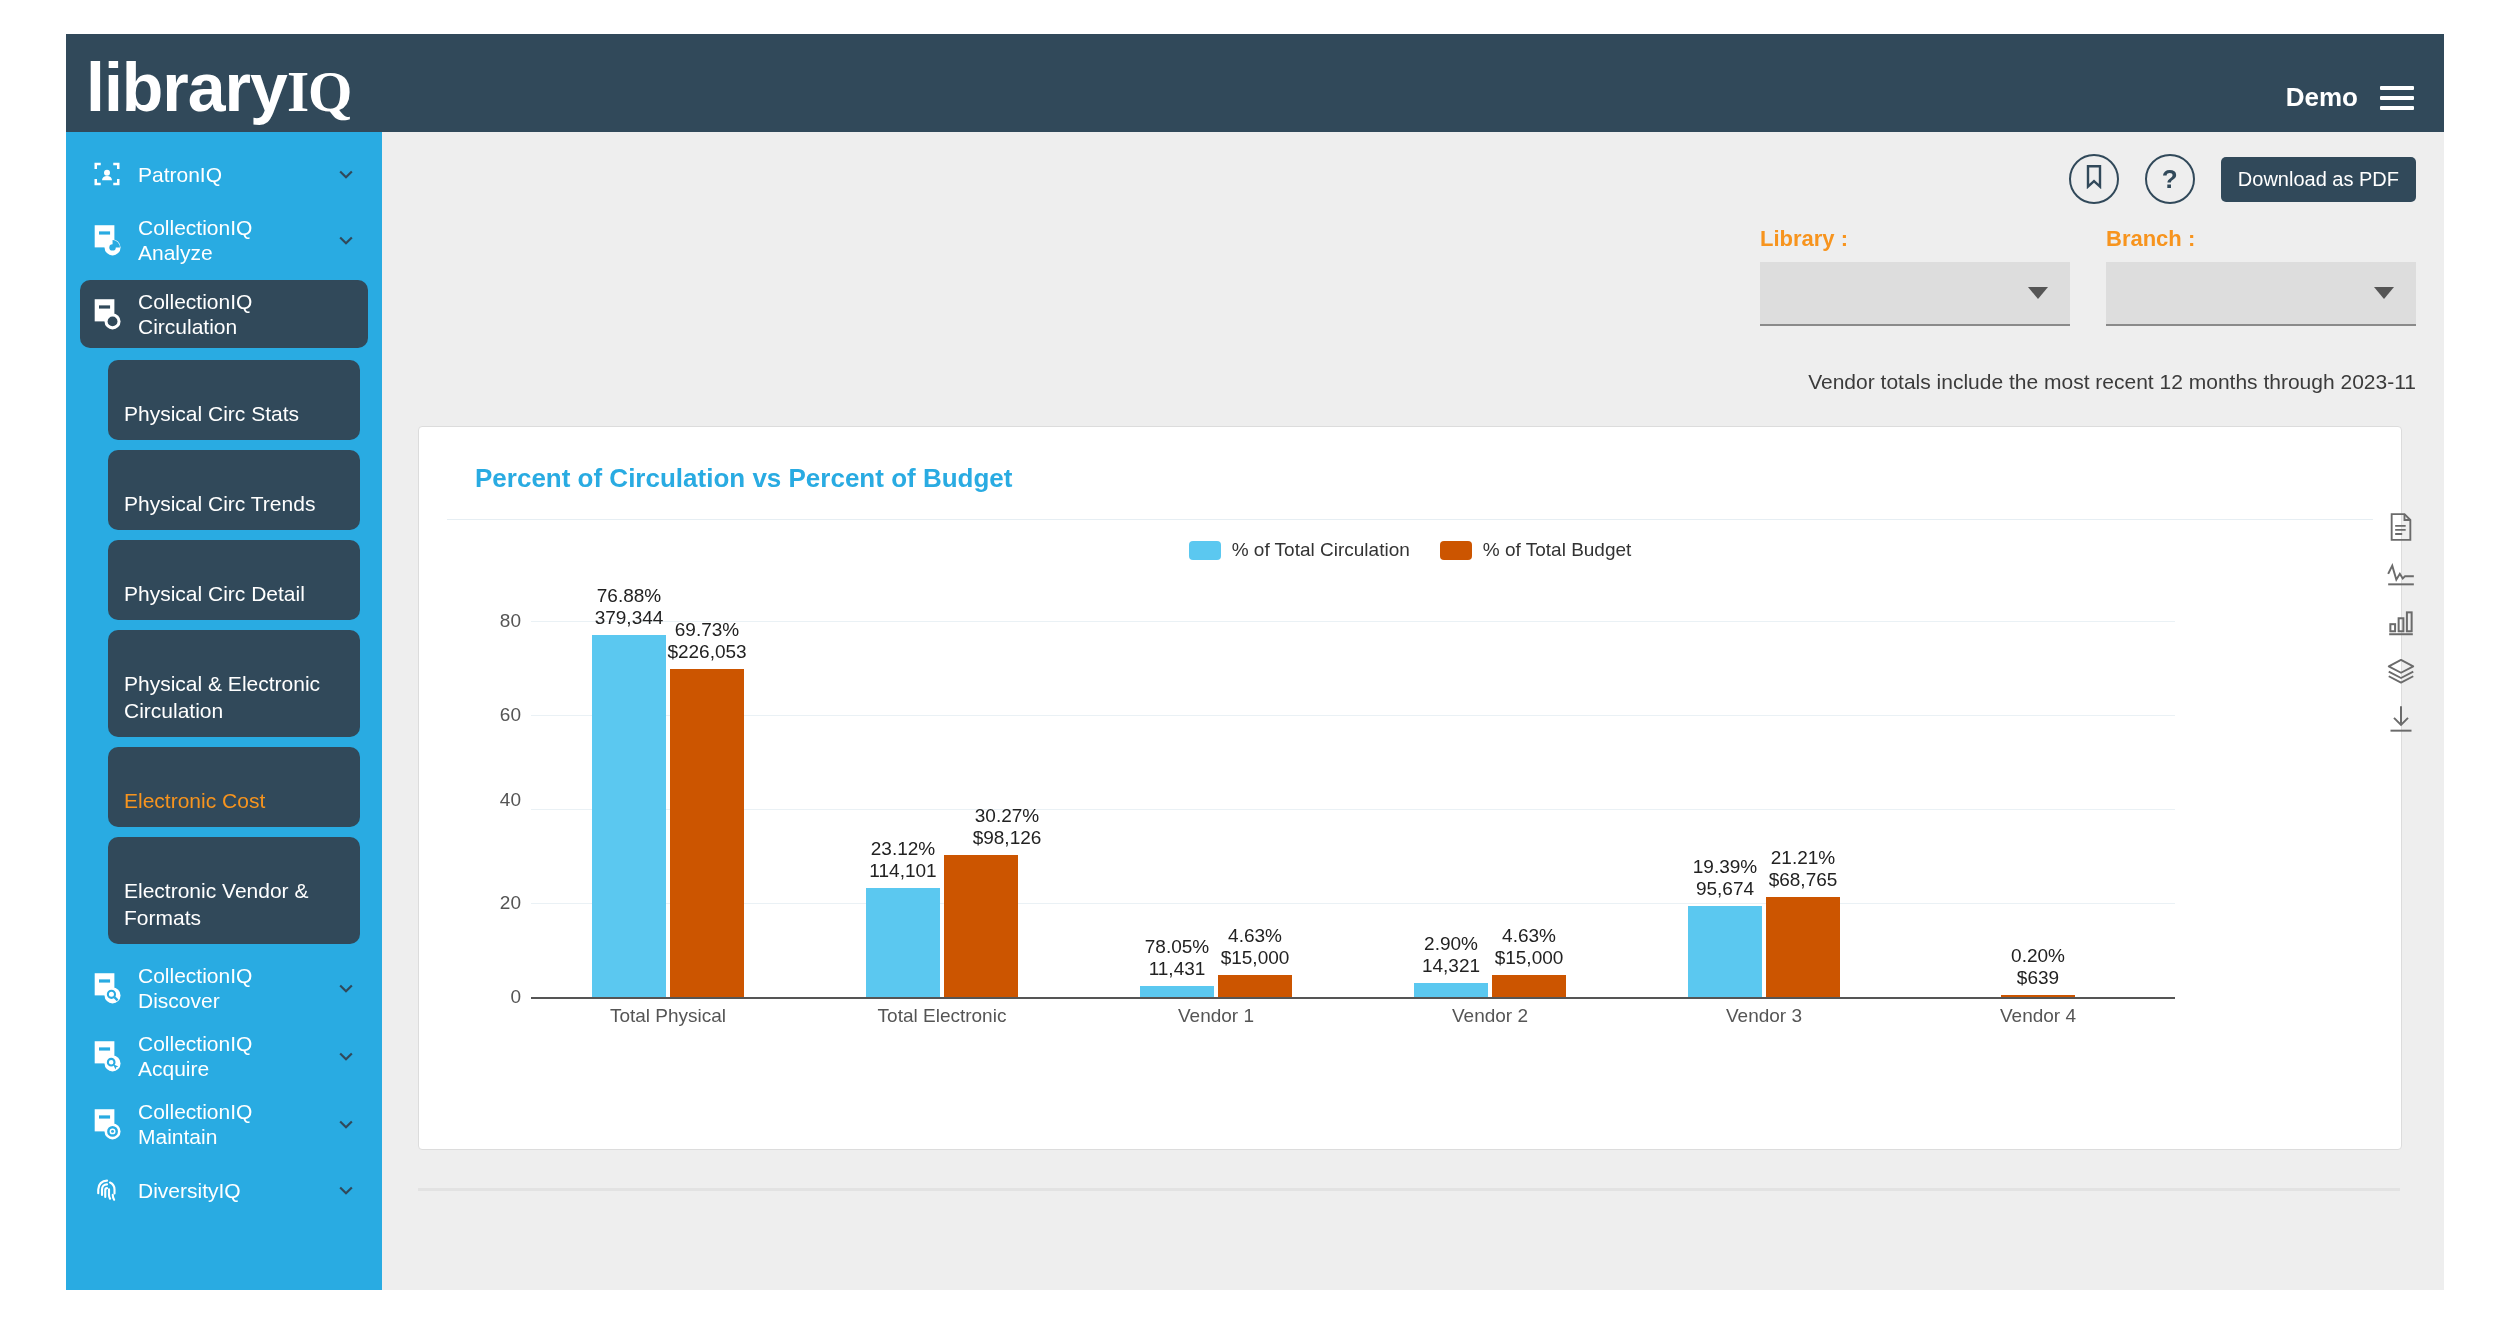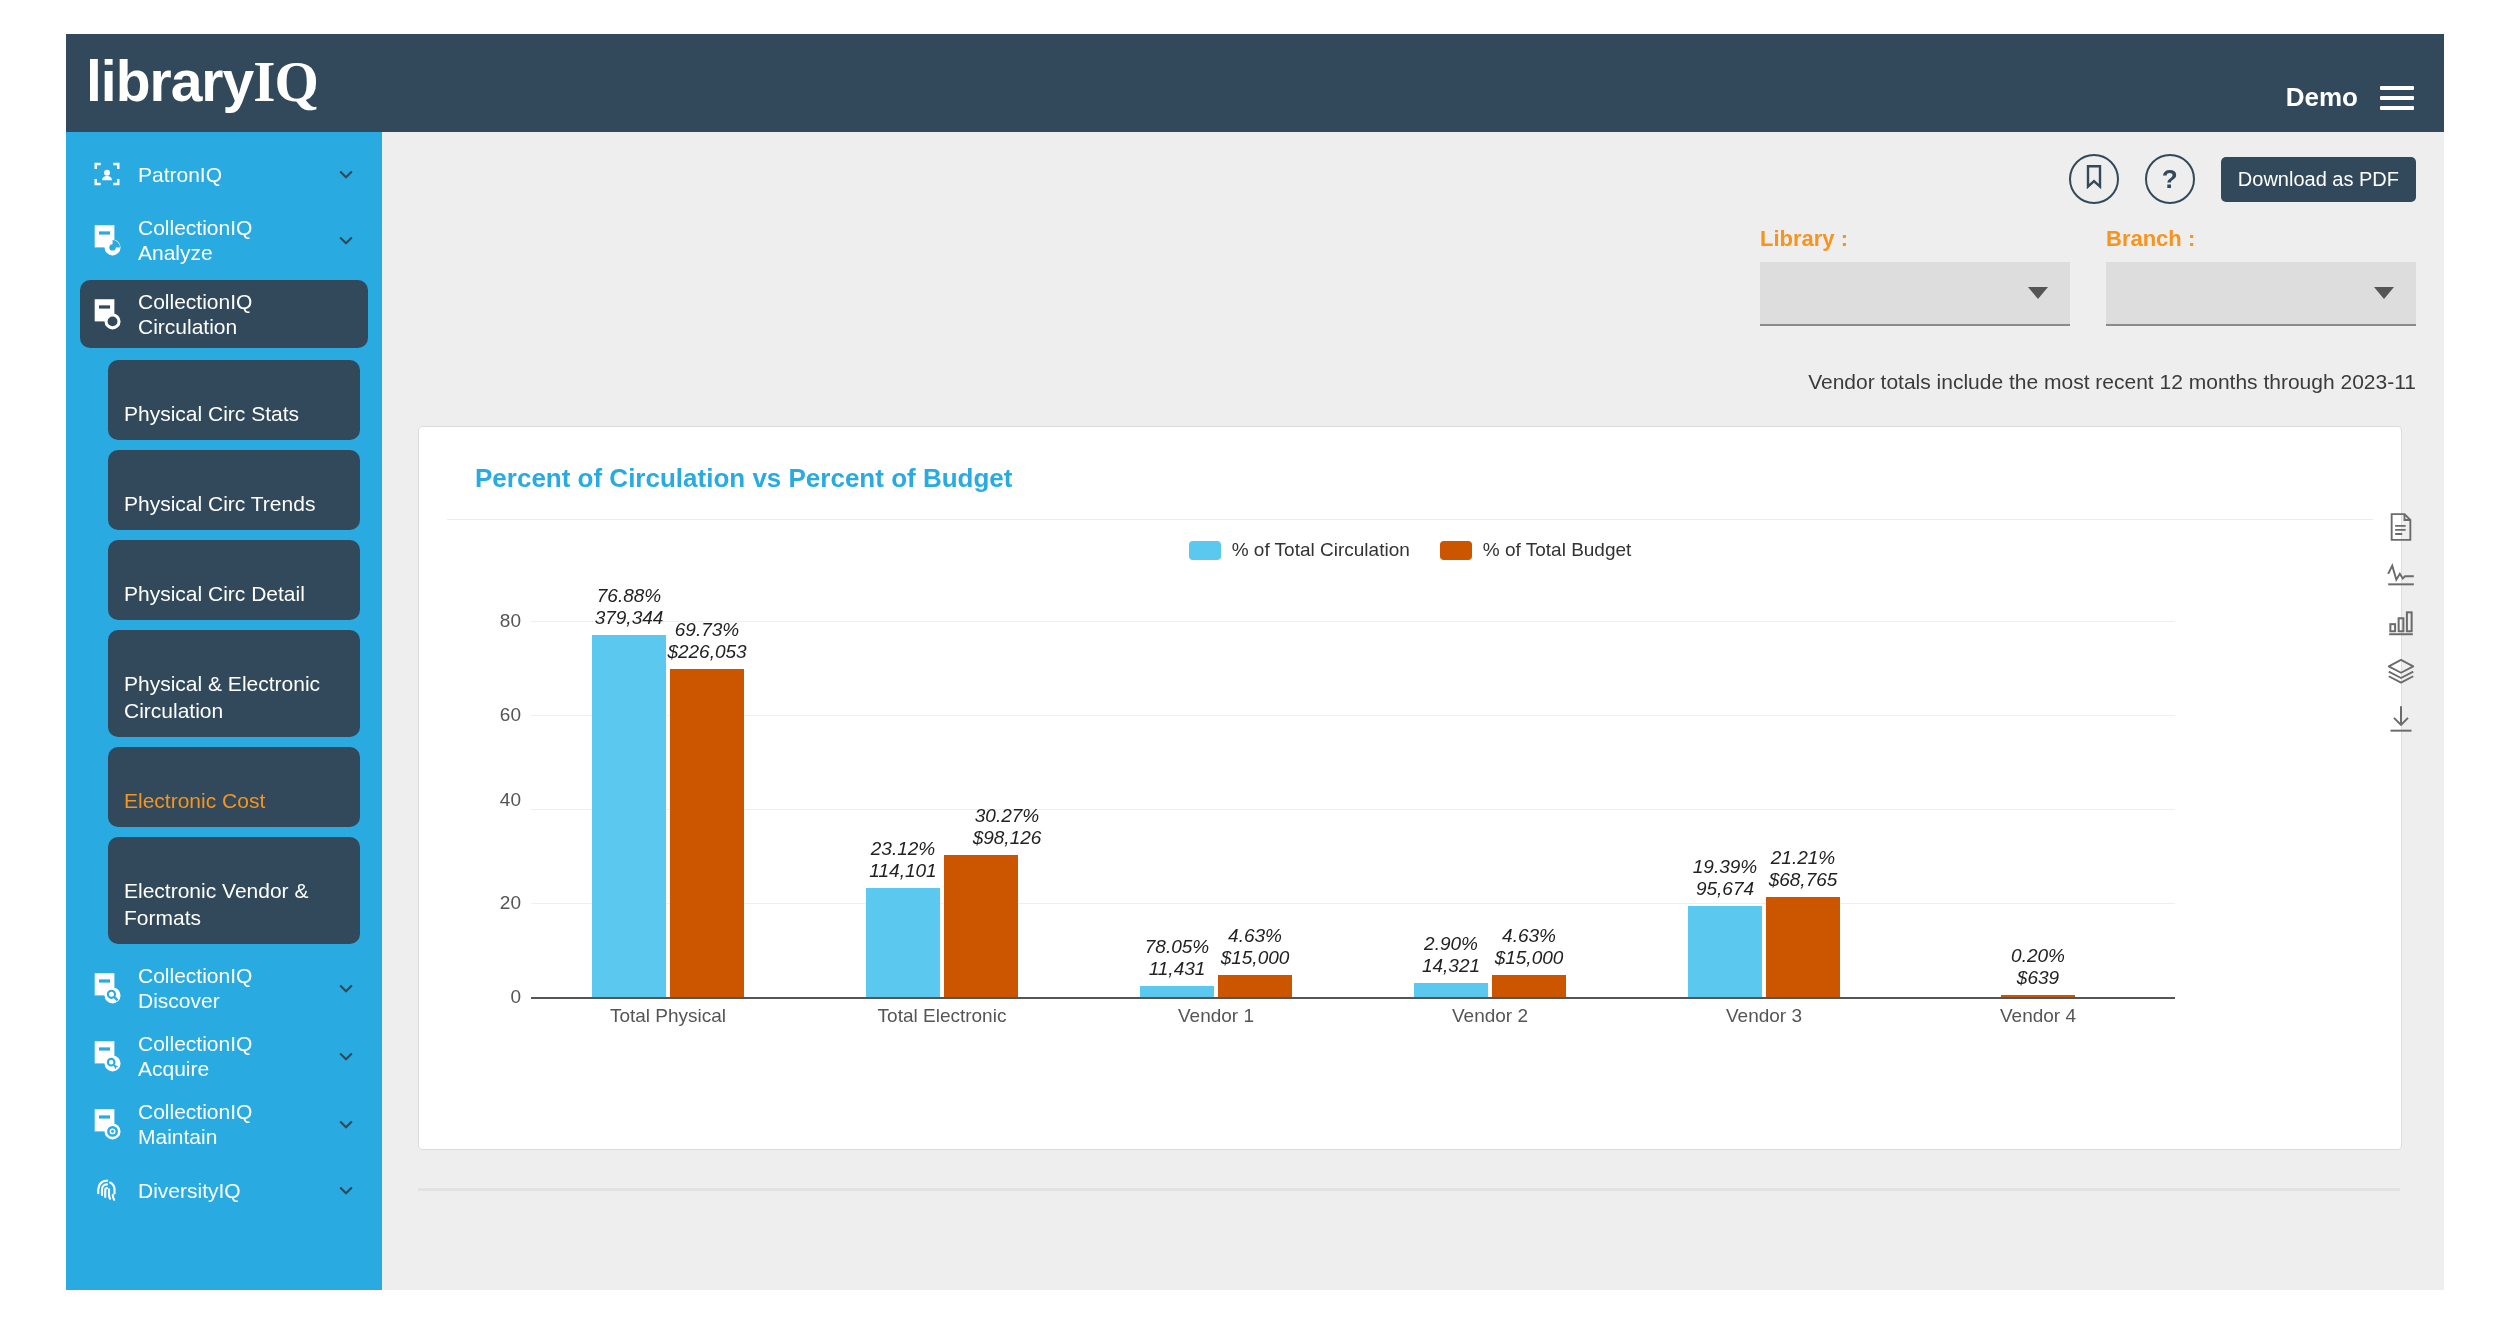--- a/index.html
+++ b/index.html
@@ -38,21 +38,21 @@
   .logo {
     position: absolute;
     left: 20px;
     top: 14px;
     color: #ffffff;
     white-space: nowrap;
   }
   .logo .word1 {
     font-family: "Liberation Sans", sans-serif;
     font-weight: bold;
-    font-size: 57px;
+    font-size: 68px;
     letter-spacing: -1px;
   }
   .logo .word2 {
     font-family: "Liberation Serif", serif;
     font-weight: bold;
     font-size: 57px;
     letter-spacing: -1px;
   }
   .topbar-right {
     position: absolute;
@@ -327,21 +327,20 @@
   }
   .bars {
     position: absolute;
     left: 56px;
     top: 0;
     right: 180px;
     height: 400px;
     display: flex;
     align-items: flex-start;
     justify-content: space-around;
-    font-style: italic;
   }
   .group {
     position: relative;
     height: 400px;
     flex: 1;
     display: flex;
     align-items: flex-end;
     justify-content: center;
     gap: 4px;
   }

